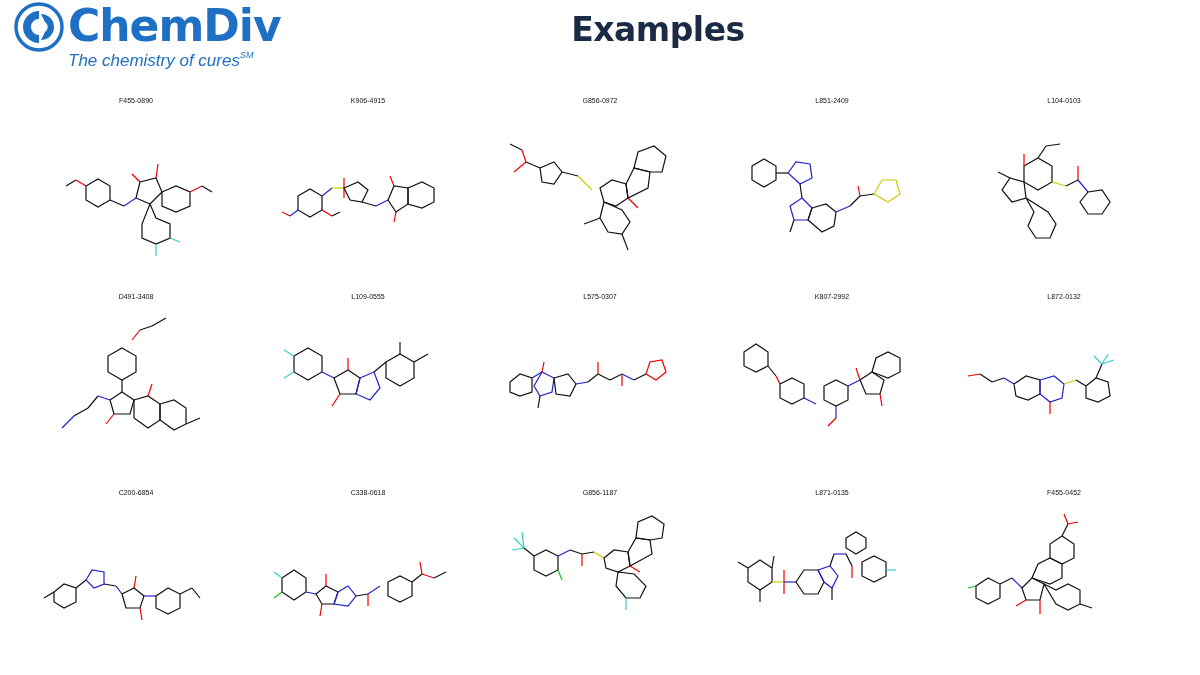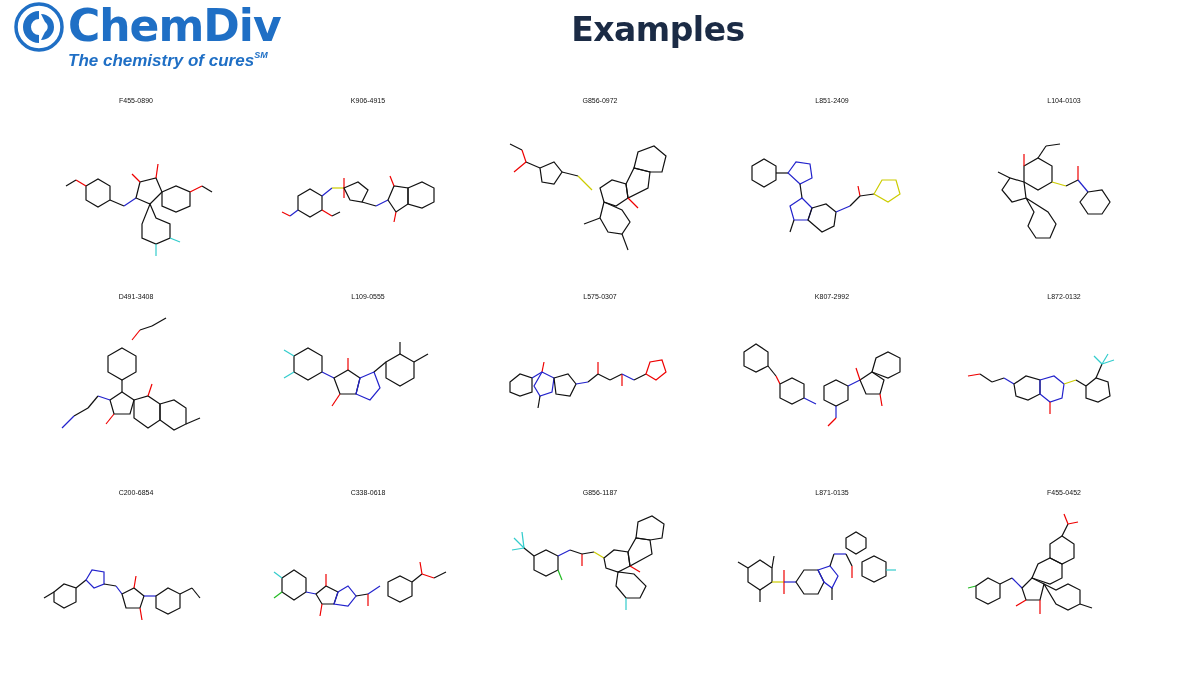--- a/index.html
+++ b/index.html
@@ -1,20 +1,20 @@
 <!DOCTYPE html>
 <html><head>
 <meta charset="utf-8">
 <style>
   html, body { margin:0; padding:0; background:#ffffff; }
   body { width:1200px; height:675px; position:relative; overflow:hidden; font-family:"Liberation Sans", sans-serif; }
   .logo { position:absolute; left:12px; top:0; width:260px; height:80px; }
   .logo-mark { position:absolute; left:2px; top:2px; width:50px; height:50px; }
   .logo-word { position:absolute; left:56px; top:-2px; font-family:"DejaVu Sans", sans-serif; font-weight:bold; font-size:44px; color:#1f6fc5; letter-spacing:-1px; line-height:56px; }
-  .logo-tag { position:absolute; left:56px; top:50px; font-family:"Liberation Sans", sans-serif; font-weight:bold; font-style:italic; font-size:17px; color:#1f6fc5; white-space:nowrap; }
+  .logo-tag { position:absolute; left:56px; top:50px; font-family:"Liberation Sans", sans-serif; font-weight:normal; font-style:italic; font-size:17px; color:#1f6fc5; white-space:nowrap; }
   .logo-tag sup { font-size:9px; vertical-align:8px; }
   .title { position:absolute; left:0; right:0; top:10px; text-align:center; padding-left:116px; font-family:"DejaVu Sans", sans-serif; font-weight:bold; font-size:33px; color:#1b2b45; letter-spacing:-0.5px; }
   .grid { position:absolute; left:20px; top:94px; width:1160px; display:grid; grid-template-columns:repeat(5, 232px); grid-template-rows:repeat(3, 196px); }
   .cell { position:relative; }
   .cell-id { position:absolute; left:0; right:0; top:3px; text-align:center; font-size:7px; color:#111; font-family:"Liberation Sans", sans-serif; }
   .cell svg { position:absolute; left:16px; top:22px; width:200px; height:160px; }
   .mol line, .mol polyline, .mol polygon, .mol path { stroke:#111; stroke-width:1.2; fill:none; }
   .mol .o { stroke:#e00; }
   .mol .n { stroke:#22c; }
   .mol .s { stroke:#cc0; }

